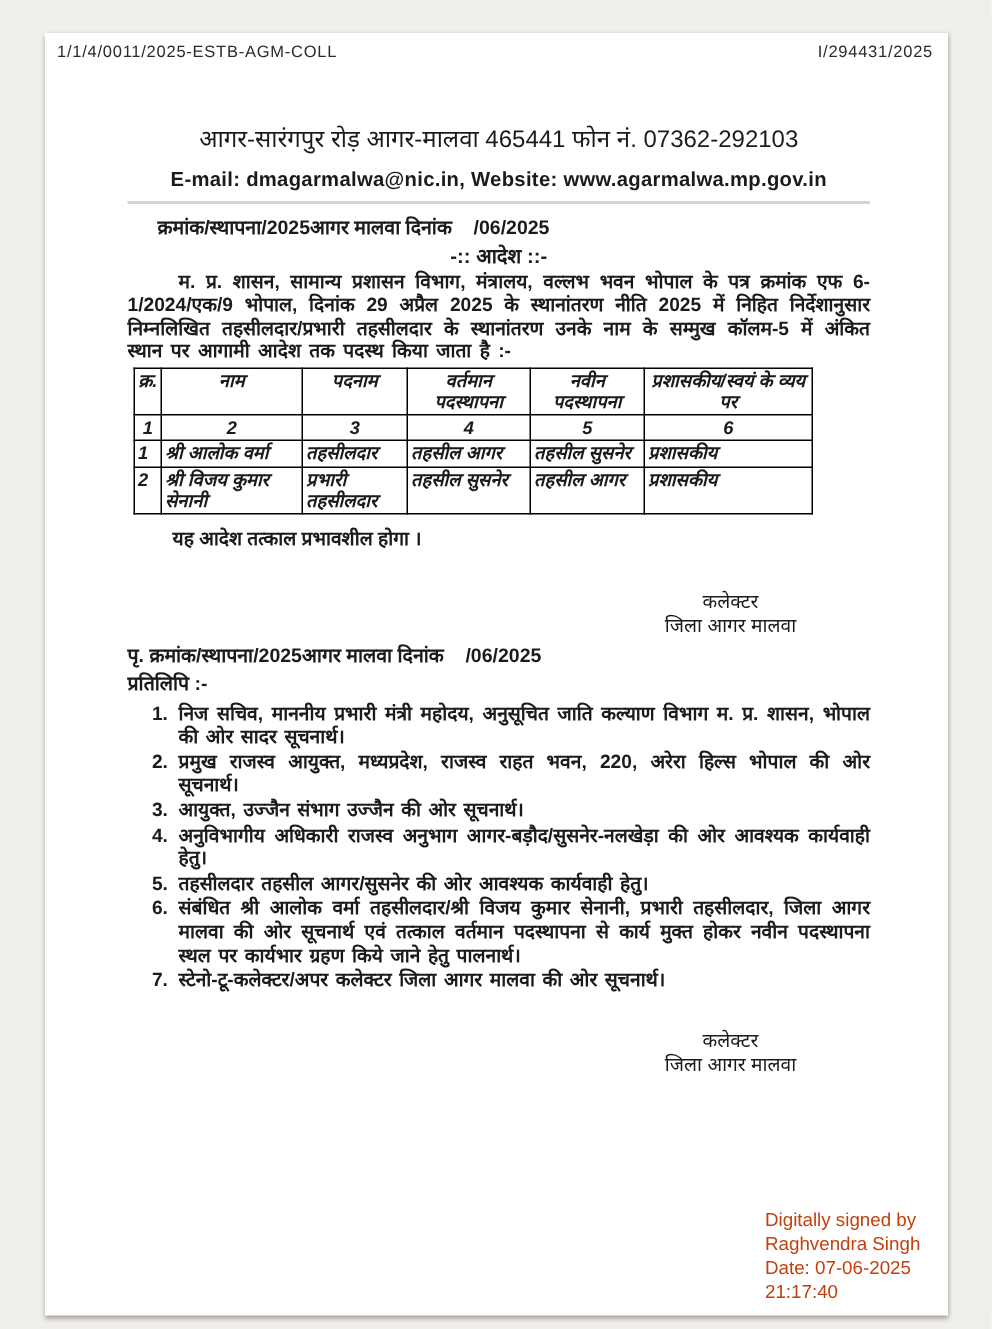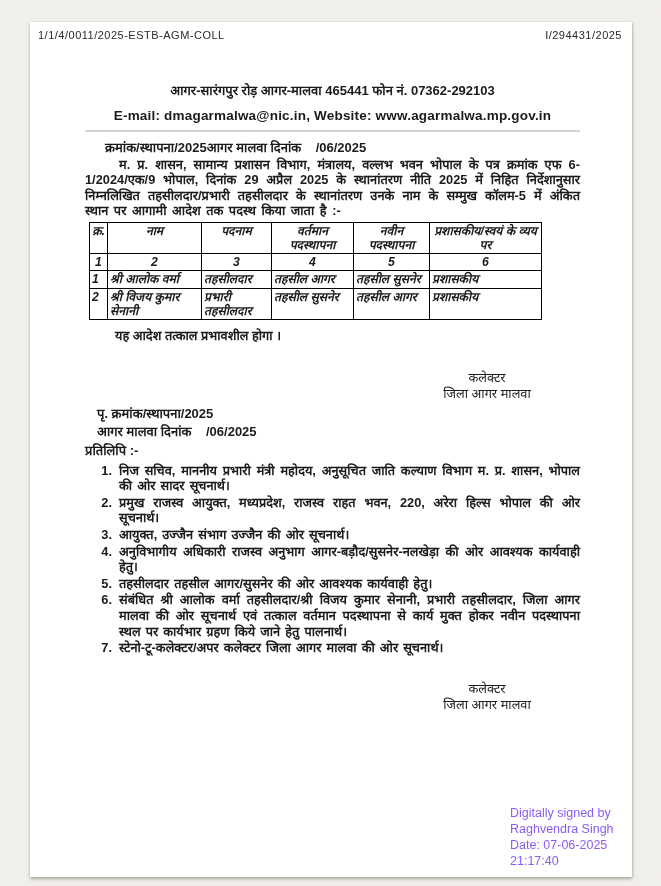--- a/index.html
+++ b/index.html
@@ -39,22 +39,22 @@
     margin: 0 42px 0 47px; 
   }
   .letterhead { text-align: center; margin-top: 40px; }
   .office-title {
     font-size: 24px;
     font-weight: 700;
     letter-spacing: 0.5px;
     white-space: nowrap;
   }
   .addr-line {
-    font-size: 13px;
-    font-weight: 700;
+    font-size: 16px;
+    font-weight: 400;
     margin-top: 6px;
   }
   .email-line {
     font-size: 13.5px;
     font-weight: 700;
     margin-top: 9px;
     letter-spacing: 0.2px;
   }
   .rule {
     border: none;
@@ -138,21 +138,21 @@
     margin-bottom: 1px;
     padding-left: 2px;
   }
   .sig-block.second { margin-top: 25px; }
   .digital-sig {
     position: absolute;
     left: 480px;
     top: 783px;
     width: 118px;
     font-size: 12.5px;
-    color: #8b5cf6;
+    color: #c2410c;
     line-height: 1.28;
     font-weight: 400;
   }
 </style>
 </head>
 <body>
 
 <div class="viewport">
   <div class="page">
 
@@ -168,20 +168,21 @@
         <div class="email-line">E-mail: dmagarmalwa@nic.in, Website: www.agarmalwa.mp.gov.in</div>
       </div>
 
       <hr class="rule">
 
       <div class="ref-row">
         <span>क्रमांक/स्थापना/2025</span>
         <span class="right">आगर मालवा दिनांक    /06/2025</span>
       </div>
 
+      <div class="order-heading">-:: आदेश ::-</div>
 
       <div class="order-body">म. प्र. शासन, सामान्य प्रशासन विभाग, मंत्रालय, वल्लभ भवन भोपाल के पत्र क्रमांक एफ 6-1/2024/एक/9 भोपाल, दिनांक 29 अप्रैल 2025 के स्थानांतरण नीति 2025 में निहित निर्देशानुसार निम्नलिखित तहसीलदार/प्रभारी तहसीलदार के स्थानांतरण उनके नाम के सम्मुख कॉलम-5 में अंकित स्थान पर आगामी आदेश तक पदस्थ किया जाता है :-</div>
 
       <table class="transfer">
         <colgroup>
           <col class="col-sno">
             <col class="col-name">
             <col class="col-desig">
           <col class="col-cur">
             <col class="col-new">
@@ -223,21 +224,21 @@
         </tbody>
       </table>
 
       <div class="effective-note">यह आदेश तत्काल प्रभावशील होगा ।</div>
 
       <div class="sig-block">
         <div>कलेक्टर</div>
         <div>जिला आगर मालवा</div>
       </div>
 
-      <div class="ref-row" style="margin-left:12px;flex-direction:column;">
+      <div class="ref-row" style="margin-left:0;">
         <span>पृ. क्रमांक/स्थापना/2025</span>
         <span class="right">आगर मालवा दिनांक    /06/2025</span>
       </div>
 
       <div class="copy-label">प्रतिलिपि :-</div>
 
       <ol class="copies">
         <li>निज सचिव, माननीय प्रभारी मंत्री महोदय, अनुसूचित जाति कल्याण विभाग म. प्र. शासन, भोपाल की ओर सादर सूचनार्थ।</li>
         <li>प्रमुख राजस्व आयुक्त, मध्यप्रदेश, राजस्व राहत भवन, 220, अरेरा हिल्स भोपाल की ओर सूचनार्थ।</li>
         <li>आयुक्त, उज्जैन संभाग उज्जैन की ओर सूचनार्थ।</li>

